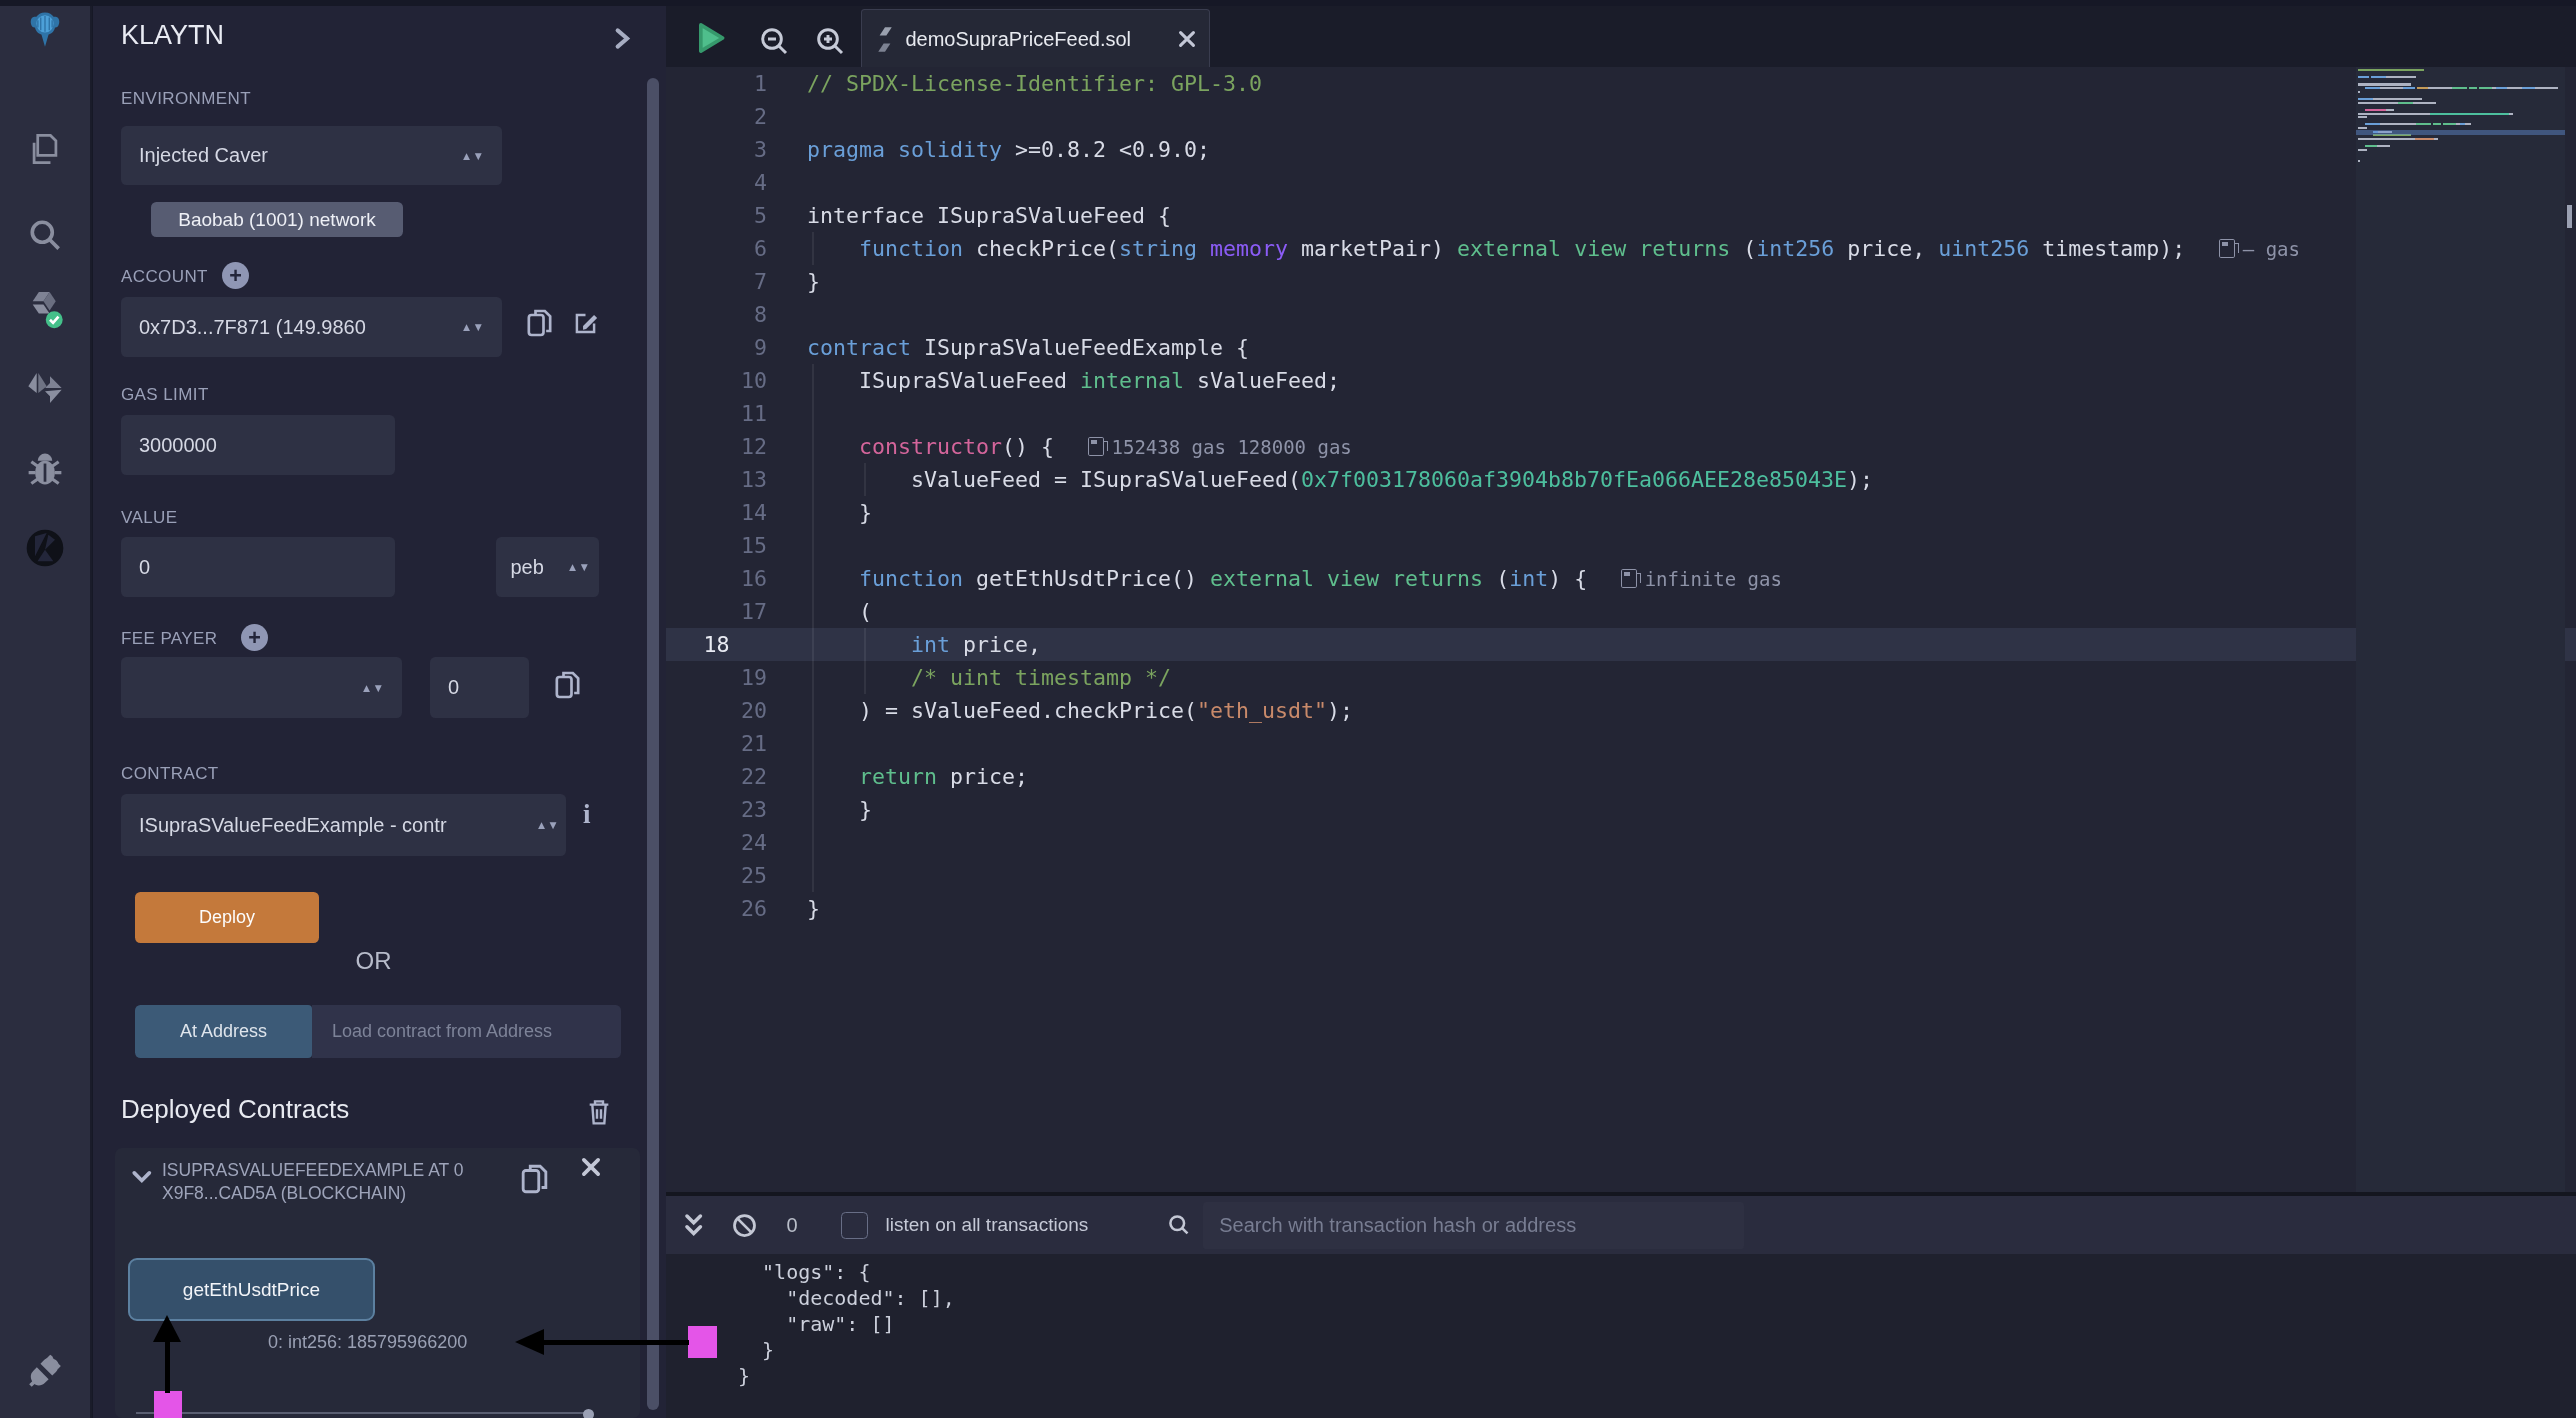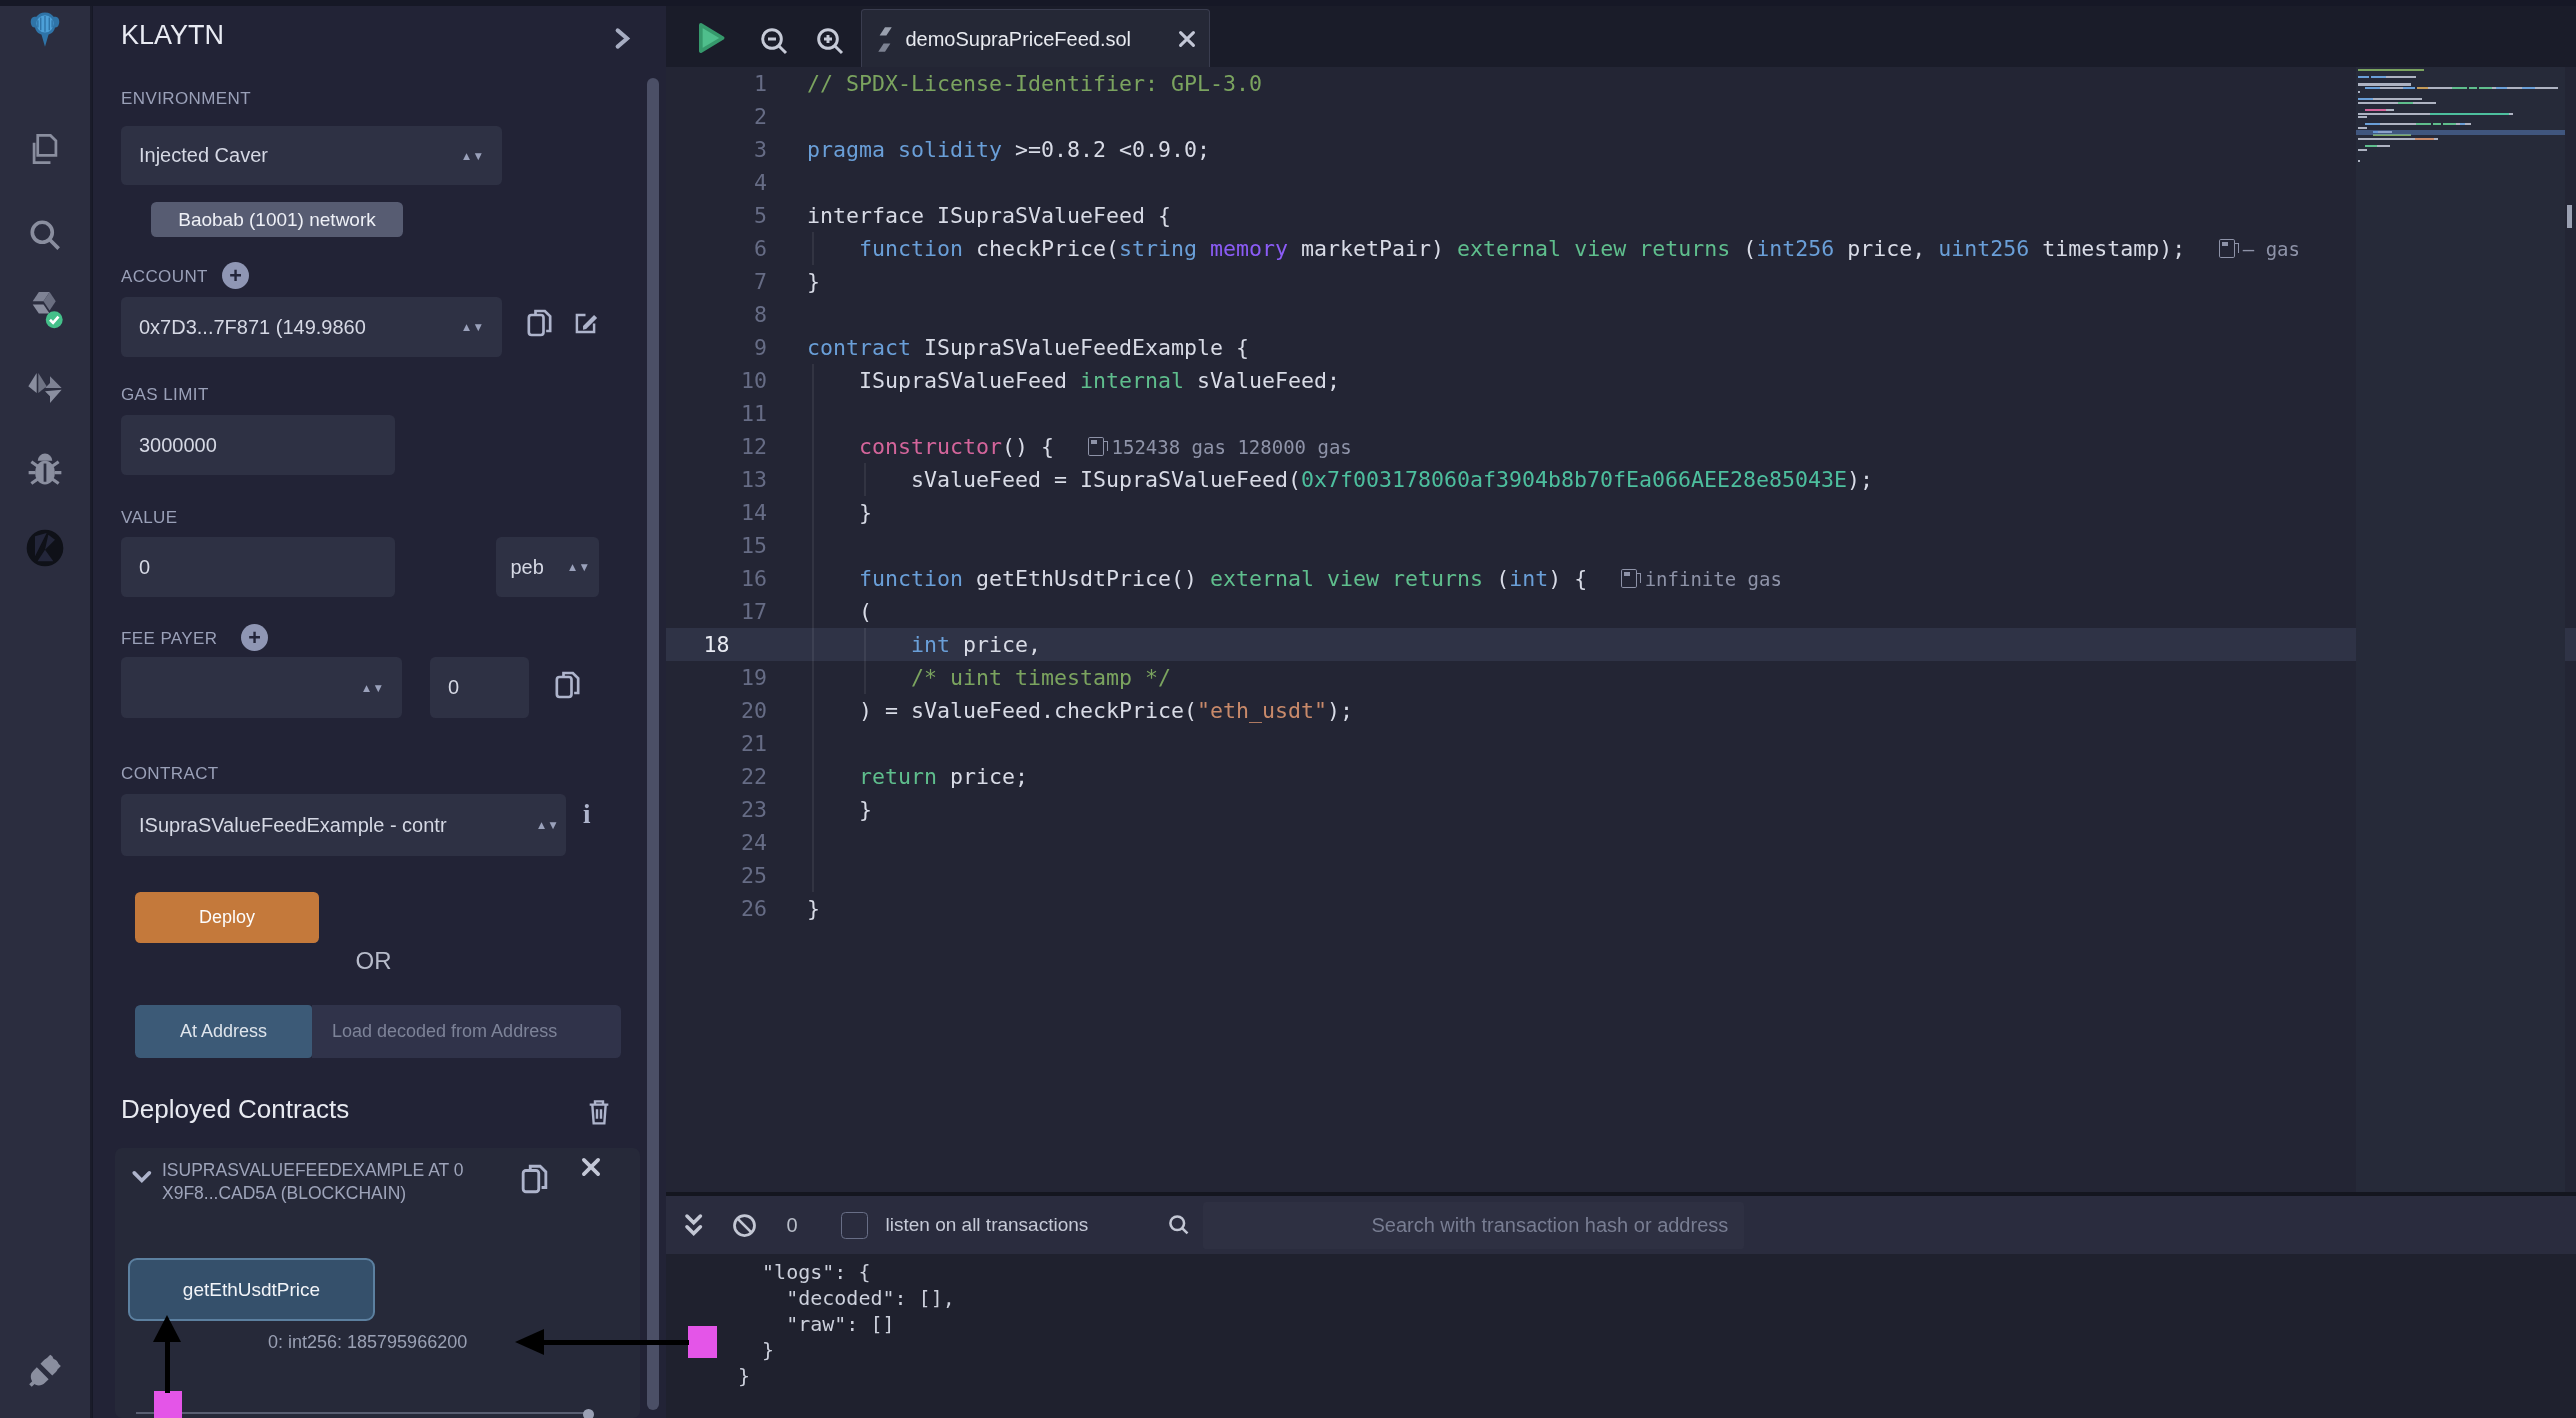--- a/index.html
+++ b/index.html
@@ -42,21 +42,21 @@
   #minimap{left:2356px;top:67px;width:209px;height:1125px;background:#262a39;overflow:hidden;}
   .mrow{position:absolute;left:1.8px;height:2.2px;white-space:nowrap;overflow:hidden;}
   .mrow span{display:inline-block;height:2.2px;vertical-align:top;}
   #minimap-hl{left:2356px;top:130px;width:209px;height:4.5px;background:rgba(98,140,210,.45);}
   #ovmarker{left:2567px;top:205px;width:4.5px;height:23.4px;background:#9aa0b2;}
   
   #termdivider{left:666px;top:1192px;width:1910px;height:3.6px;background:#14161f;}
   #termbar{left:666px;top:1196px;width:1910px;height:58px;background:#2a2c3e;display:flex;align-items:center;}
   #termbody{left:666px;top:1254px;width:1910px;height:164px;background:#1f212e;padding:5.4px 0 0 72px;box-sizing:border-box;}
   .tline{font-family:"DejaVu Sans Mono",monospace;font-size:20px;line-height:26px;color:#ccd0dc;white-space:pre;}
-  #termsearch{background:#2e3042;border:none;border-radius:3.6px;width:509px;height:47px;color:#d946ef;font-size:20px;padding:0 16px;font-family:"Liberation Sans",sans-serif;outline:none;text-align:right;}
+  #termsearch{background:#2e3042;border:none;border-radius:3.6px;width:509px;height:47px;color:#d946ef;font-size:20px;padding:0 16px;font-family:"Liberation Sans",sans-serif;outline:none;}
   #termsearch::placeholder{color:#787d92;}
   .checkbox{width:25px;height:25px;border:1.8px solid #686e86;border-radius:4.5px;background:transparent;}
   
   .anno{z-index:99;}
   .msquare{background:#e455e8;}
   
   .btn{display:flex;align-items:center;justify-content:center;border-radius:5.4px;font-size:18px;}
 </style>
 </head>
 <body>
@@ -194,21 +194,21 @@
   <span style="overflow:hidden;white-space:nowrap;">ISupraSValueFeedExample - contr</span>
   <span class="spin">▲▼</span>
 </div>
 <div class="abs" style="left:583px;top:799px;font-family:'Liberation Serif',serif;font-weight:bold;font-size:27px;color:#aeb4cc;">i</div>
 
 <div class="abs btn" style="left:135px;top:892px;width:184px;height:51px;background:#c4793b;color:#fdfdfd;">Deploy</div>
 <div class="abs" style="left:306px;top:947px;width:135px;text-align:center;font-size:24px;color:#b7bbca;">OR</div>
 
 <div class="abs" style="left:135px;top:1005px;width:486px;height:53px;border-radius:5.4px;overflow:hidden;display:flex;">
   <div class="btn" style="width:177px;height:53px;background:#3c5a77;color:#dfe5ec;border-radius:4px;flex:none;">At Address</div>
-  <div style="flex:1;background:#30334a;display:flex;align-items:center;padding-left:20px;font-size:18px;color:#7d8398;">Load decoded from Address</div>
+  <div style="flex:1;background:#30334a;display:flex;align-items:center;padding-left:20px;font-size:18px;color:#7d8398;">Load contract from Address</div>
 </div>
 
 <div class="abs" style="left:121px;top:1094px;font-size:26px;color:#e8eaf1;">Deployed Contracts</div>
 <div class="abs iconbtn" style="left:587px;top:1098px;">
   <svg width="24" height="28" viewBox="0 0 18 21" fill="none" stroke="currentColor" stroke-width="1.8">
       <path d="M2 5h14M6 5V2.5h6V5M4 5l1 14h8l1-14"></path>
       <path d="M7.5 8.5v7M10.5 8.5v7"></path>
     </svg>
 </div>
 

